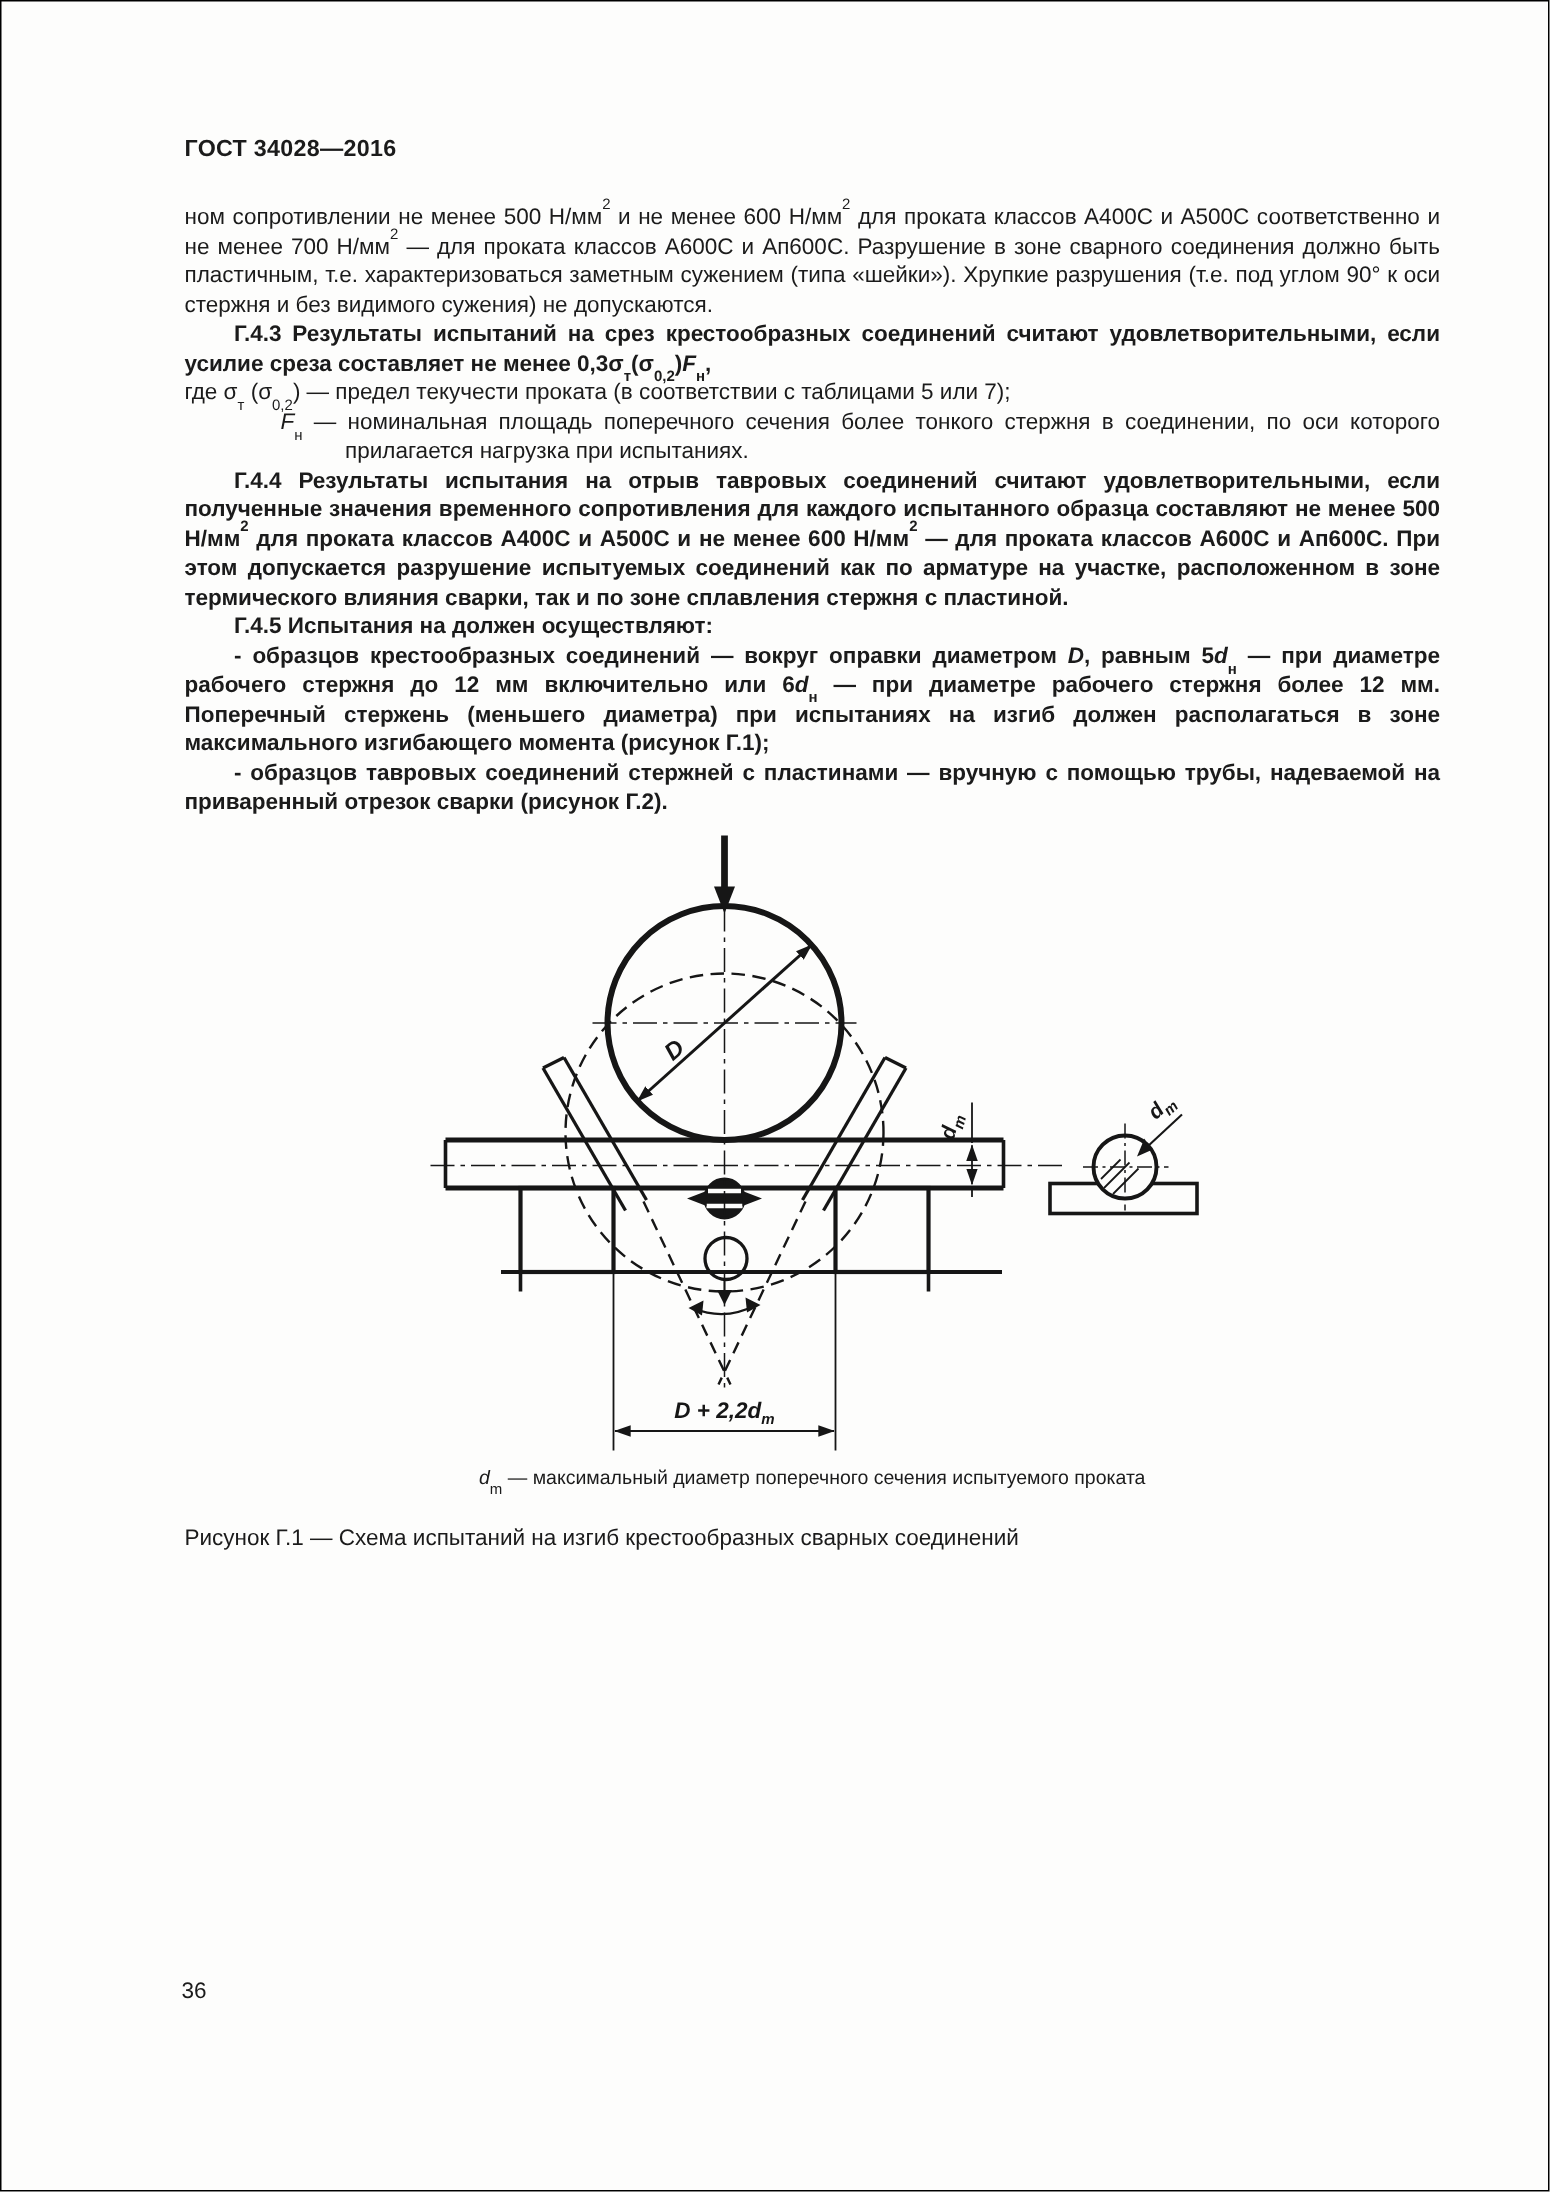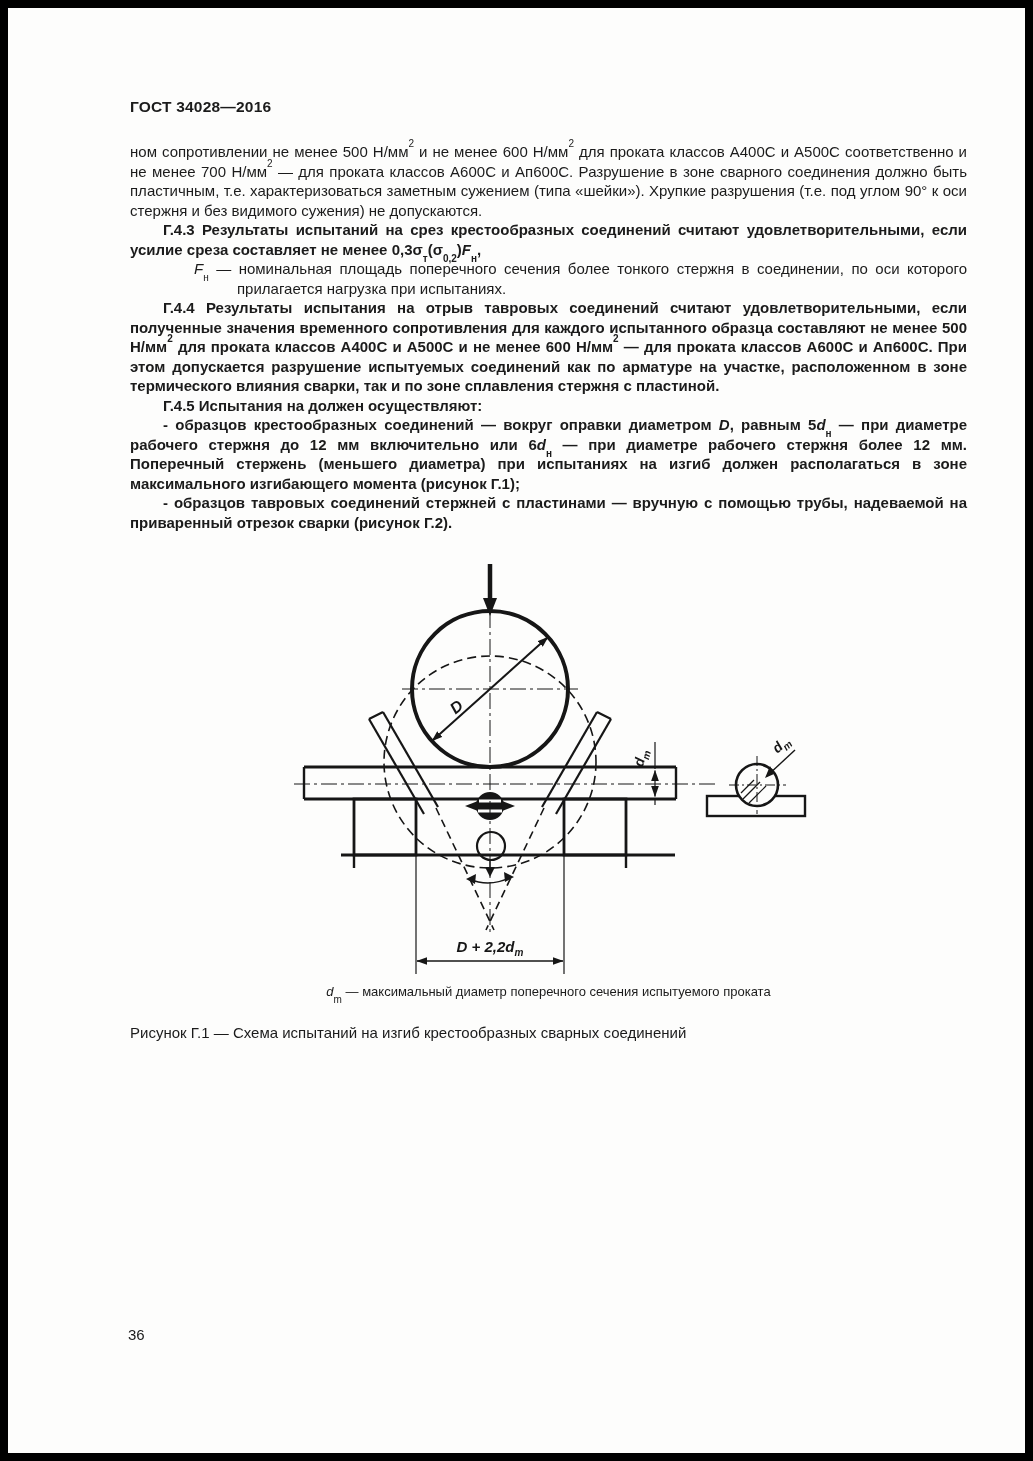--- a/index.html
+++ b/index.html
@@ -1,18 +1,18 @@
 <!DOCTYPE html>
 <html><head>
 <meta charset="utf-8">
 <style>
   html,body{margin:0;padding:0;background:#777;}
   .page{
     position:relative; width:1033px; height:1461px; margin:0 auto;
-    background:#fdfdfc; border:8px solid #000000; box-sizing:border-box;
+    background:#fdfdfc; border:1px solid #000000; box-sizing:border-box;
     font-family:"Liberation Sans", sans-serif; color:#1b1b1b; overflow:hidden;
   }
   .header{position:absolute; left:122px; top:90px; font-size:15.5px; font-weight:bold; letter-spacing:.2px;}
   .doc-text{position:absolute; left:122px; top:134px; width:837px; font-size:15px; line-height:19.5px; text-align:justify;}
   .doc-text p{margin:0;}
   .p-cont{text-indent:0;}
   .p-indent{text-indent:33px;font-weight:bold;}
   .p-hang{padding-left:107px; text-indent:-43px;}
   sup{font-size:10px; line-height:0; position:relative; top:-4px;}
   sub{font-size:10px; line-height:0; position:relative; top:3px;}
@@ -26,20 +26,21 @@
 </head>
 <body>
 
 <div class="page">
 
   <div class="header">ГОСТ 34028—2016</div>
 
   <div class="doc-text">
       <p class="p-cont">ном сопротивлении не менее 500 Н/мм<sup>2</sup> и не менее 600 Н/мм<sup>2</sup> для проката классов А400С и А500С соответственно и не менее 700 Н/мм<sup>2</sup> — для проката классов А600С и Ап600С. Разрушение в зоне сварного соединения должно быть пластичным, т.е. характеризоваться заметным сужением (типа «шейки»). Хрупкие разрушения (т.е. под углом 90° к оси стержня и без видимого сужения) не допускаются.</p>
       <p class="p-indent">Г.4.3 Результаты испытаний на срез крестообразных соединений считают удовлетворительными, если усилие среза составляет не менее 0,3σ<sub>т</sub>(σ<sub>0,2</sub>)<i>F</i><sub>н</sub>,</p>
+      <p class="p-cont">где σ<sub>т</sub> (σ<sub>0,2</sub>) — предел текучести проката (в соответствии с таблицами 5 или 7);</p>
       <p class="p-hang"><i>F</i><sub>н</sub> — номинальная площадь поперечного сечения более тонкого стержня в соединении, по оси которого прилагается нагрузка при испытаниях.</p>
       <p class="p-indent">Г.4.4 Результаты испытания на отрыв тавровых соединений считают удовлетворительными, если полученные значения временного сопротивления для каждого испытанного образца составляют не менее 500 Н/мм<sup>2</sup> для проката классов А400С и А500С и не менее 600 Н/мм<sup>2</sup> — для проката классов А600С и Ап600С. При этом допускается разрушение испытуемых соединений как по арматуре на участке, расположенном в зоне термического влияния сварки, так и по зоне сплавления стержня с пластиной.</p>
       <p class="p-indent">Г.4.5 Испытания на должен осуществляют:</p>
       <p class="p-indent">- образцов крестообразных соединений — вокруг оправки диаметром <i>D</i>, равным 5<i>d</i><sub>н</sub> — при диаметре рабочего стержня до 12 мм включительно или 6<i>d</i><sub>н</sub> — при диаметре рабочего стержня более 12 мм. Поперечный стержень (меньшего диаметра) при испытаниях на изгиб должен располагаться в зоне максимального изгибающего момента (рисунок Г.1);</p>
       <p class="p-indent">- образцов тавровых соединений стержней с пластинами — вручную с помощью трубы, надеваемой на приваренный отрезок сварки (рисунок Г.2).</p>
     </div>
 
   <svg class="figure-svg" width="585" height="425" viewBox="280 545 585 425">
     <defs>
       <marker id="arr" viewBox="0 0 10 7" refX="9.5" refY="3.5" markerWidth="11" markerHeight="8" markerUnits="userSpaceOnUse" orient="auto-start-reverse">

